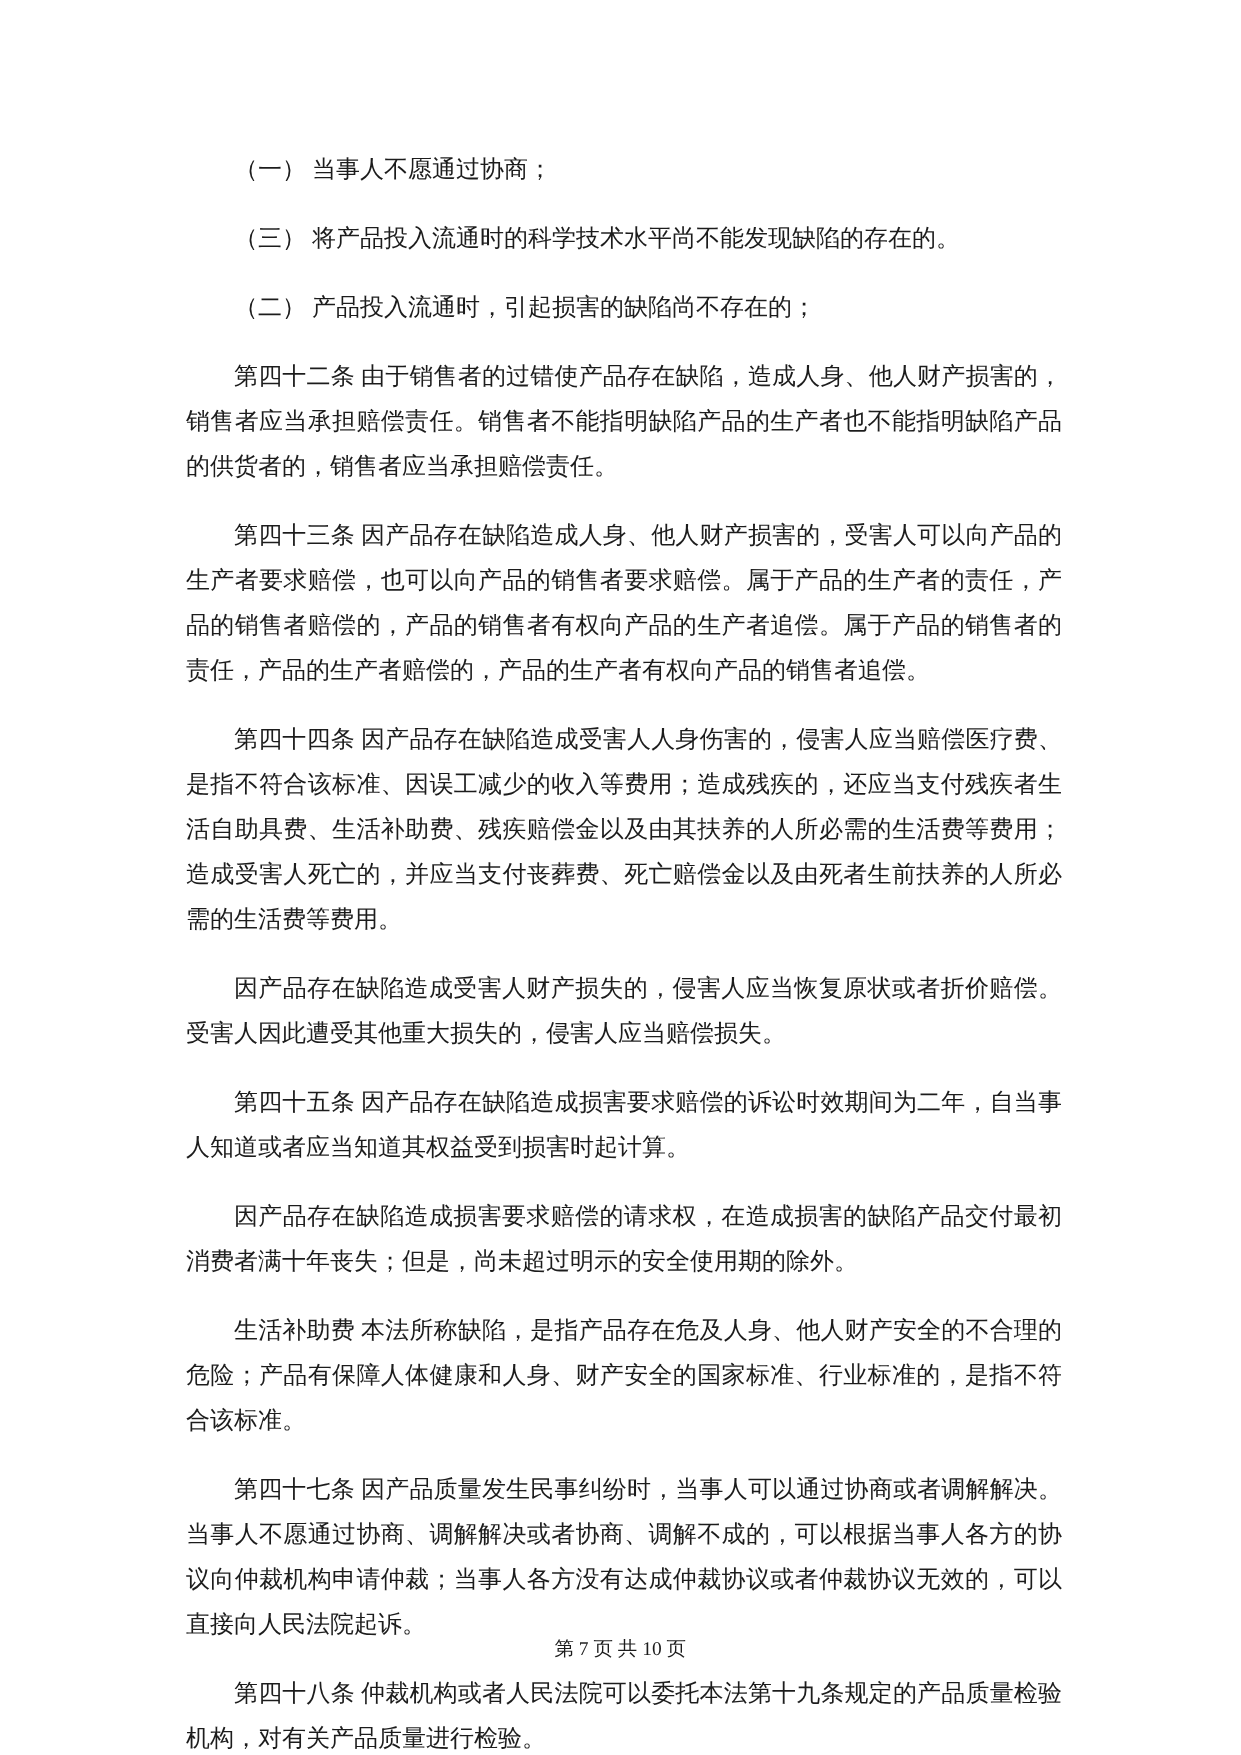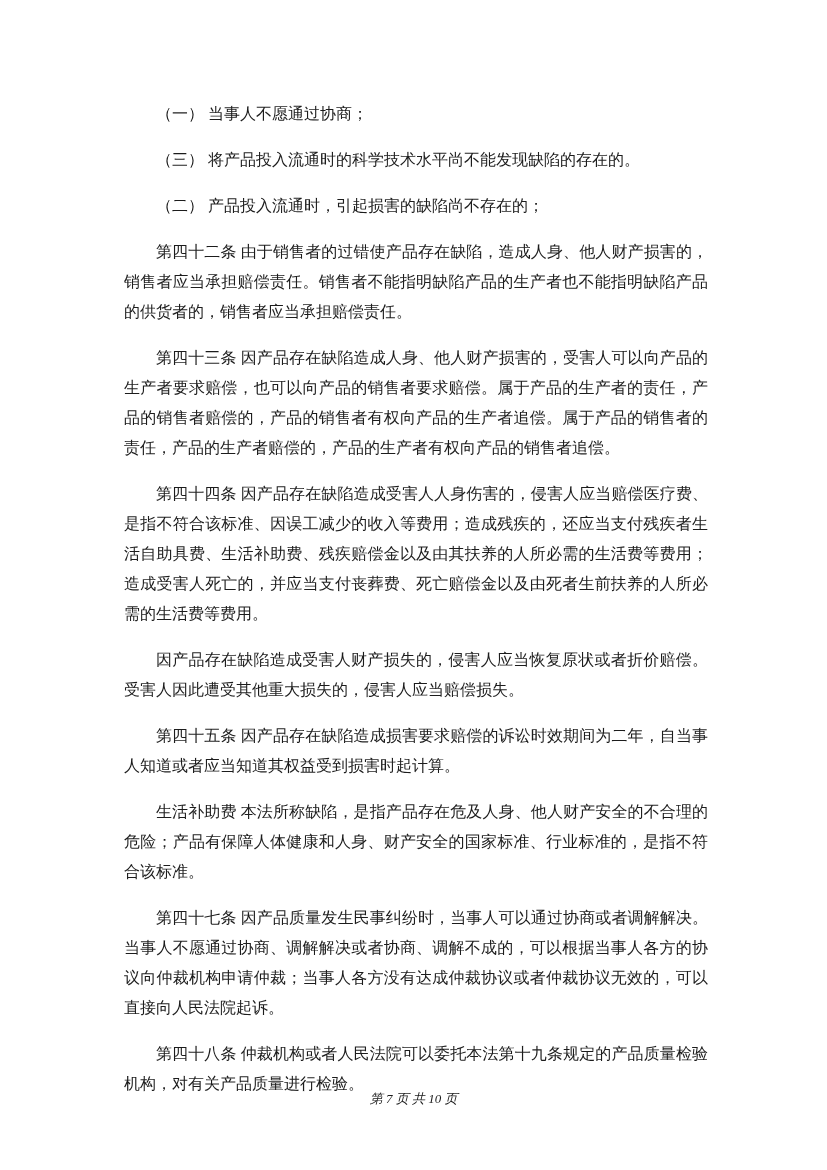--- a/index.html
+++ b/index.html
@@ -31,34 +31,34 @@
   }
   .page-footer {
     position: absolute;
     bottom: 62px;
     left: 0;
     width: 827px;
     text-align: center;
     font-size: 13px;
     line-height: 18px;
     color: #1c1c1c;
-    font-style: italic;
   }
 </style>
 </head>
 <body>
 
 <div class="page">
   <p class="para">（一） 当事人不愿通过协商；</p>
   <p class="para">（三） 将产品投入流通时的科学技术水平尚不能发现缺陷的存在的。</p>
   <p class="para">（二） 产品投入流通时，引起损害的缺陷尚不存在的；</p>
   <p class="para">第四十二条 由于销售者的过错使产品存在缺陷，造成人身、他人财产损害的，销售者应当承担赔偿责任。销售者不能指明缺陷产品的生产者也不能指明缺陷产品的供货者的，销售者应当承担赔偿责任。</p>
   <p class="para">第四十三条 因产品存在缺陷造成人身、他人财产损害的，受害人可以向产品的生产者要求赔偿，也可以向产品的销售者要求赔偿。属于产品的生产者的责任，产品的销售者赔偿的，产品的销售者有权向产品的生产者追偿。属于产品的销售者的责任，产品的生产者赔偿的，产品的生产者有权向产品的销售者追偿。</p>
   <p class="para">第四十四条 因产品存在缺陷造成受害人人身伤害的，侵害人应当赔偿医疗费、是指不符合该标准、因误工减少的收入等费用；造成残疾的，还应当支付残疾者生活自助具费、生活补助费、残疾赔偿金以及由其扶养的人所必需的生活费等费用；造成受害人死亡的，并应当支付丧葬费、死亡赔偿金以及由死者生前扶养的人所必需的生活费等费用。</p>
   <p class="para">因产品存在缺陷造成受害人财产损失的，侵害人应当恢复原状或者折价赔偿。受害人因此遭受其他重大损失的，侵害人应当赔偿损失。</p>
   <p class="para">第四十五条 因产品存在缺陷造成损害要求赔偿的诉讼时效期间为二年，自当事人知道或者应当知道其权益受到损害时起计算。</p>
+  <p class="para">因产品存在缺陷造成损害要求赔偿的请求权，在造成损害的缺陷产品交付最初消费者满十年丧失；但是，尚未超过明示的安全使用期的除外。</p>
   <p class="para">生活补助费 本法所称缺陷，是指产品存在危及人身、他人财产安全的不合理的危险；产品有保障人体健康和人身、财产安全的国家标准、行业标准的，是指不符合该标准。</p>
   <p class="para">第四十七条 因产品质量发生民事纠纷时，当事人可以通过协商或者调解解决。当事人不愿通过协商、调解解决或者协商、调解不成的，可以根据当事人各方的协议向仲裁机构申请仲裁；当事人各方没有达成仲裁协议或者仲裁协议无效的，可以直接向人民法院起诉。</p>
   <p class="para">第四十八条 仲裁机构或者人民法院可以委托本法第十九条规定的产品质量检验机构，对有关产品质量进行检验。</p>
 
 </div>
 
 <div class="page-footer">第 7 页 共 10 页</div>
 
 </body></html>

